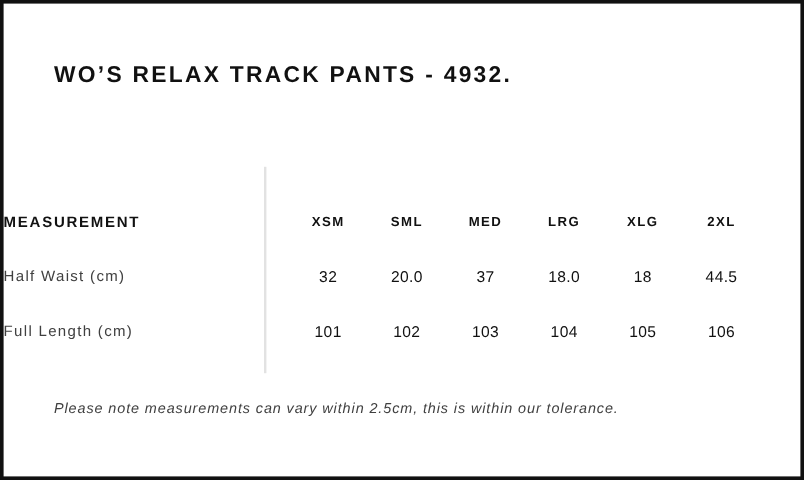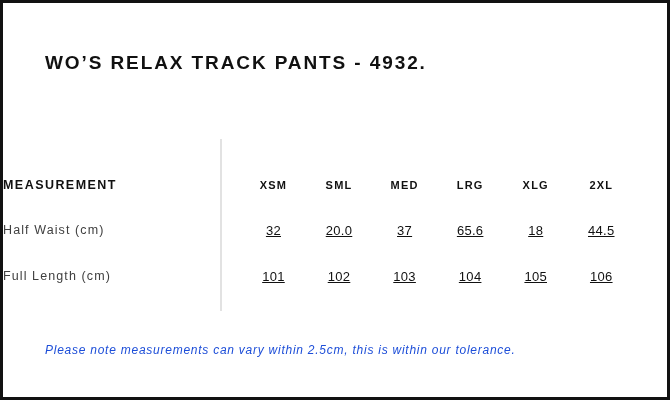--- a/index.html
+++ b/index.html
@@ -89,29 +89,28 @@
     white-space: nowrap;
   }
   td.row-value {
     text-align: center;
     font-size: 13px;
     font-weight: normal;
     color: #111111;
     letter-spacing: 0.3px;
     height: 46px;
     white-space: nowrap;
-    text-decoration: underline;
   }
   .chart-footnote {
     position: absolute;
     left: 42px;
-    top: 340px;
+    top: 330px;
     font-size: 12px;
     font-style: italic;
-    color: #1d4ed8;
+    color: #404040;
     letter-spacing: 0.75px;
     white-space: nowrap;
   }
 </style>
 </head>
 <body>
 
 <div class="size-chart">
 
   <div class="chart-title">WO’S RELAX TRACK PANTS - 4932.</div>
@@ -141,21 +140,21 @@
           <th class="head-size">2XL</th>
           <th></th>
         </tr>
       </thead>
       <tbody>
         <tr>
           <td class="row-label">Half Waist (cm)</td>
           <td class="row-value">32</td>
           <td class="row-value">20.0</td>
           <td class="row-value">37</td>
-          <td class="row-value">65.6</td>
+          <td class="row-value">18.0</td>
           <td class="row-value">18</td>
           <td class="row-value">44.5</td>
           <td></td>
         </tr>
         <tr>
           <td class="row-label">Full Length (cm)</td>
           <td class="row-value">101</td>
           <td class="row-value">102</td>
           <td class="row-value">103</td>
           <td class="row-value">104</td>

